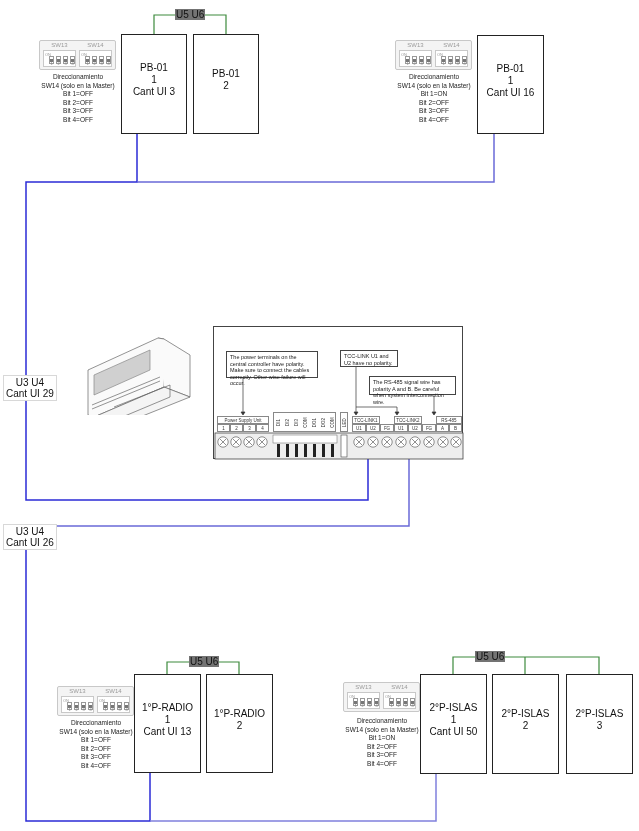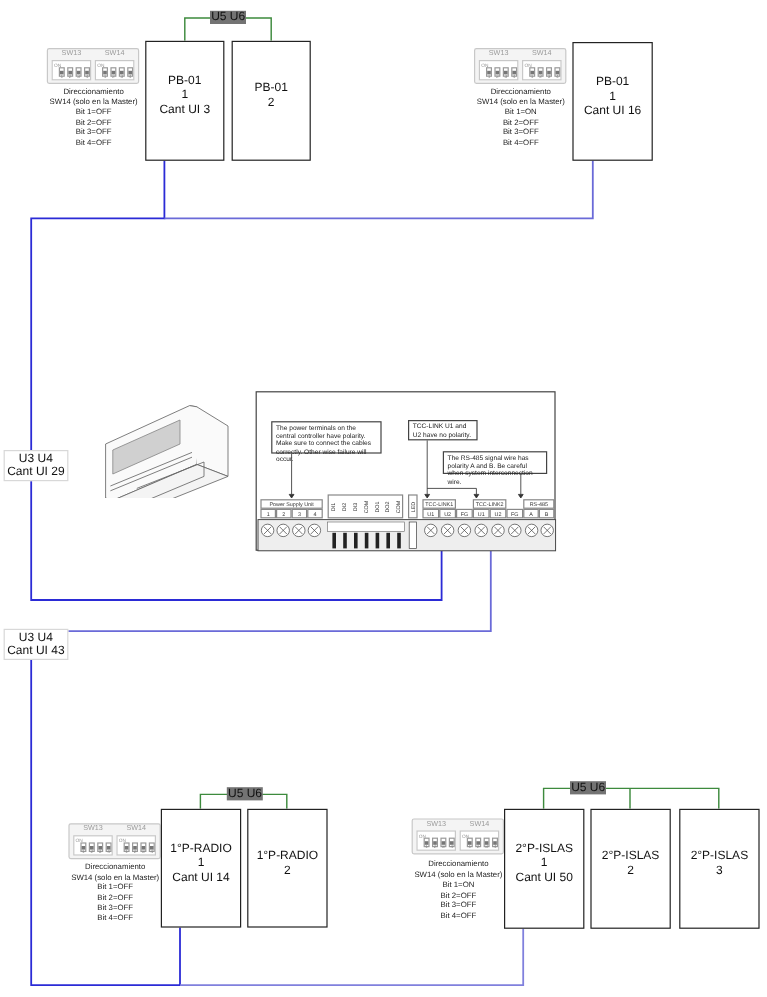--- a/index.html
+++ b/index.html
@@ -45,21 +45,21 @@
 <div class="bus-label" style="left:175px;top:9px;">U5 U6</div>
 <div class="bus-label" style="left:189px;top:656px;">U5 U6</div>
 <div class="bus-label" style="left:475px;top:651px;">U5 U6</div>
 
 <div class="seg-label" style="left:3px;top:375px;">
   <div>U3 U4</div>
   <div>Cant UI 29</div>
 </div>
 <div class="seg-label" style="left:3px;top:524px;">
   <div>U3 U4</div>
-  <div>Cant UI 43</div>
+  <div>Cant UI 26</div>
 </div>
 
 <div class="dip" style="left:39px;top:40px;">
     <div class="swname" style="left: 3px;">SW13</div>
     <div class="sw" style="left: 3px;">
       <div class="on">ON</div>
       <div class="key" style="left: 5px;">
         <i></i>
       </div>
       <div class="num" style="left: 5px;">1</div>
@@ -340,21 +340,21 @@
   <div>SW14 (solo en la Master)</div>
   <div>Bit 1=OFF</div>
   <div>Bit 2=OFF</div>
   <div>Bit 3=OFF</div>
   <div>Bit 4=OFF</div>
 </div>
 <div class="box" style="left:134px;top:674px;width:67px;height:99px;">
   <div class="inner">
     <div>1°P-RADIO</div>
     <div>1</div>
-    <div>Cant UI 14</div>
+    <div>Cant UI 13</div>
   </div>
 </div>
 <div class="box" style="left:206px;top:674px;width:67px;height:99px;">
   <div class="inner">
     <div>1°P-RADIO</div>
     <div>2</div>
   </div>
 </div>
 
 <div class="dip" style="left:343px;top:682px;">

